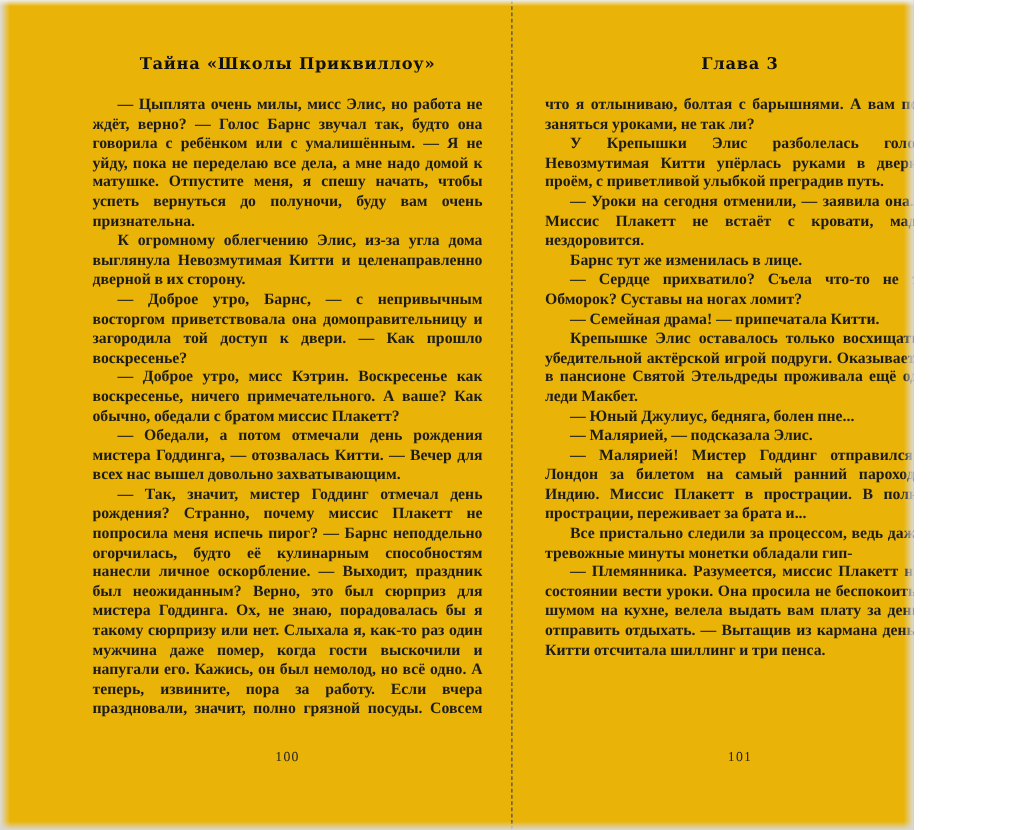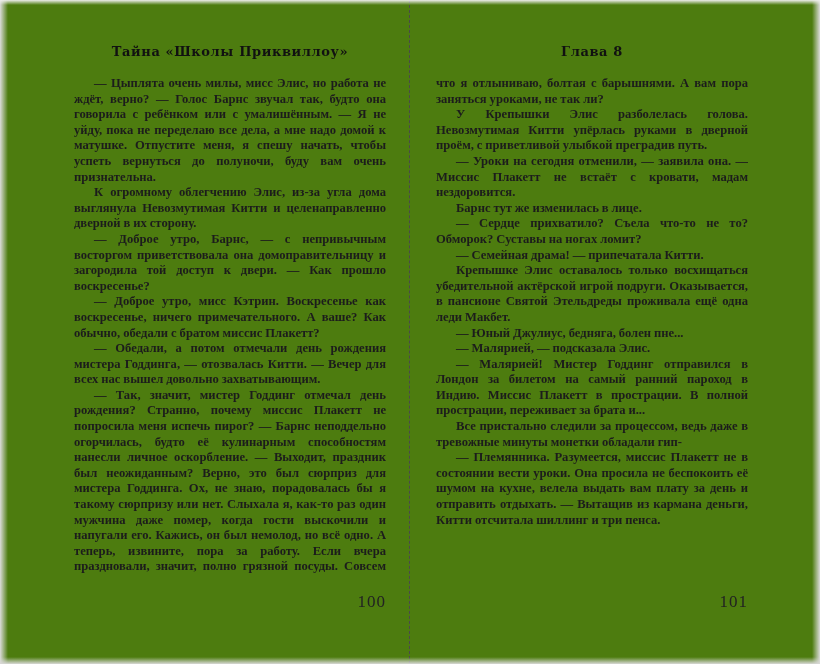--- a/index.html
+++ b/index.html
@@ -1,21 +1,21 @@
 <!DOCTYPE html>
 <html lang="ru"><head>
 <meta charset="utf-8">
 <style>
   * { margin:0; padding:0; box-sizing:border-box; }
   html,body { width:820px; height:664px; }
   body {
     font-family:"Liberation Serif","DejaVu Serif",serif;
     background:#ffffff; color:#1c1c1c; overflow:hidden;
   }
-  .spread { position:relative; width:820px; height:664px; background:#4d7c0f; overflow:hidden; }
+  .spread { position:relative; width:731px; height:664px; background:#eab308; overflow:hidden; }
 
   
   .edge-l { position:absolute; left:0; top:0; width:8px; height:100%;
             background:linear-gradient(to right,#dcdcda,rgba(255,255,255,0)); }
   .edge-r { position:absolute; right:0; top:0; width:8px; height:100%;
             background:linear-gradient(to left,#dcdcda,rgba(255,255,255,0)); }
   .edge-b { position:absolute; left:0; bottom:0; width:100%; height:7px;
             background:linear-gradient(to top,#d8d8d6,rgba(255,255,255,0)); }
   .edge-t { position:absolute; left:0; top:0; width:100%; height:5px;
             background:linear-gradient(to bottom,#eeeeec,rgba(255,255,255,0)); }
@@ -47,22 +47,22 @@
     text-indent:20px;
     hyphens:auto;
     -webkit-hyphens:auto;
     word-spacing:-0.2px;
   }
   .textcol p.no-indent { text-indent:0; }
 
   .page-number {
     position:absolute;
     bottom:52px;
-    text-align:right;
-    font-size:17px;
+    text-align:center;
+    font-size:11px;
     color:#222;
     letter-spacing:1px;
   }
   .page-left  .page-number { left:74px; right:24px; }
   .page-right .page-number { left:26px; right:72px; }
 </style>
 </head>
 <body>
 
 <div class="spread">
@@ -74,21 +74,21 @@
       <p>К огромному облегчению Элис, из-за угла дома выглянула Невозмутимая Китти и целенаправленно дверной в их сторону.</p>
       <p>— Доброе утро, Барнс, — с непривычным восторгом приветствовала она домоправительницу и загородила той доступ к двери. — Как прошло воскресенье?</p>
       <p>— Доброе утро, мисс Кэтрин. Воскресенье как воскресенье, ничего примечательного. А ваше? Как обычно, обедали с братом миссис Плакетт?</p>
       <p>— Обедали, а потом отмечали день рождения мистера Годдинга, — отозвалась Китти. — Вечер для всех нас вышел довольно захватывающим.</p>
       <p>— Так, значит, мистер Годдинг отмечал день рождения? Странно, почему миссис Плакетт не попросила меня испечь пирог? — Барнс неподдельно огорчилась, будто её кулинарным способностям нанесли личное оскорбление. — Выходит, праздник был неожиданным? Верно, это был сюрприз для мистера Годдинга. Ох, не знаю, порадовалась бы я такому сюрпризу или нет. Слыхала я, как-то раз один мужчина даже помер, когда гости выскочили и напугали его. Кажись, он был немолод, но всё одно. А теперь, извините, пора за работу. Если вчера праздновали, значит, полно грязной посуды. Совсем не хочется, чтобы миссис Плакетт сказала,</p>
     </div>
     <div class="page-number">100</div>
   </div>
 
   <div class="page page-right">
-    <div class="running-header">Глава 8</div>
+    <div class="running-header">Глава 3</div>
     <div class="textcol">
       <p class="no-indent">что я отлыниваю, болтая с барышнями. А вам пора заняться уроками, не так ли?</p>
       <p>У Крепышки Элис разболелась голова. Невозмутимая Китти упёрлась руками в дверной проём, с приветливой улыбкой преградив путь.</p>
       <p>— Уроки на сегодня отменили, — заявила она. — Миссис Плакетт не встаёт с кровати, мадам нездоровится.</p>
       <p>Барнс тут же изменилась в лице.</p>
       <p>— Сердце прихватило? Съела что-то не то? Обморок? Суставы на ногах ломит?</p>
       <p>— Семейная драма! — припечатала Китти.</p>
       <p>Крепышке Элис оставалось только восхищаться убедительной актёрской игрой подруги. Оказывается, в пансионе Святой Этельдреды проживала ещё одна леди Макбет.</p>
       <p>— Юный Джулиус, бедняга, болен пне...</p>
       <p>— Малярией, — подсказала Элис.</p>

